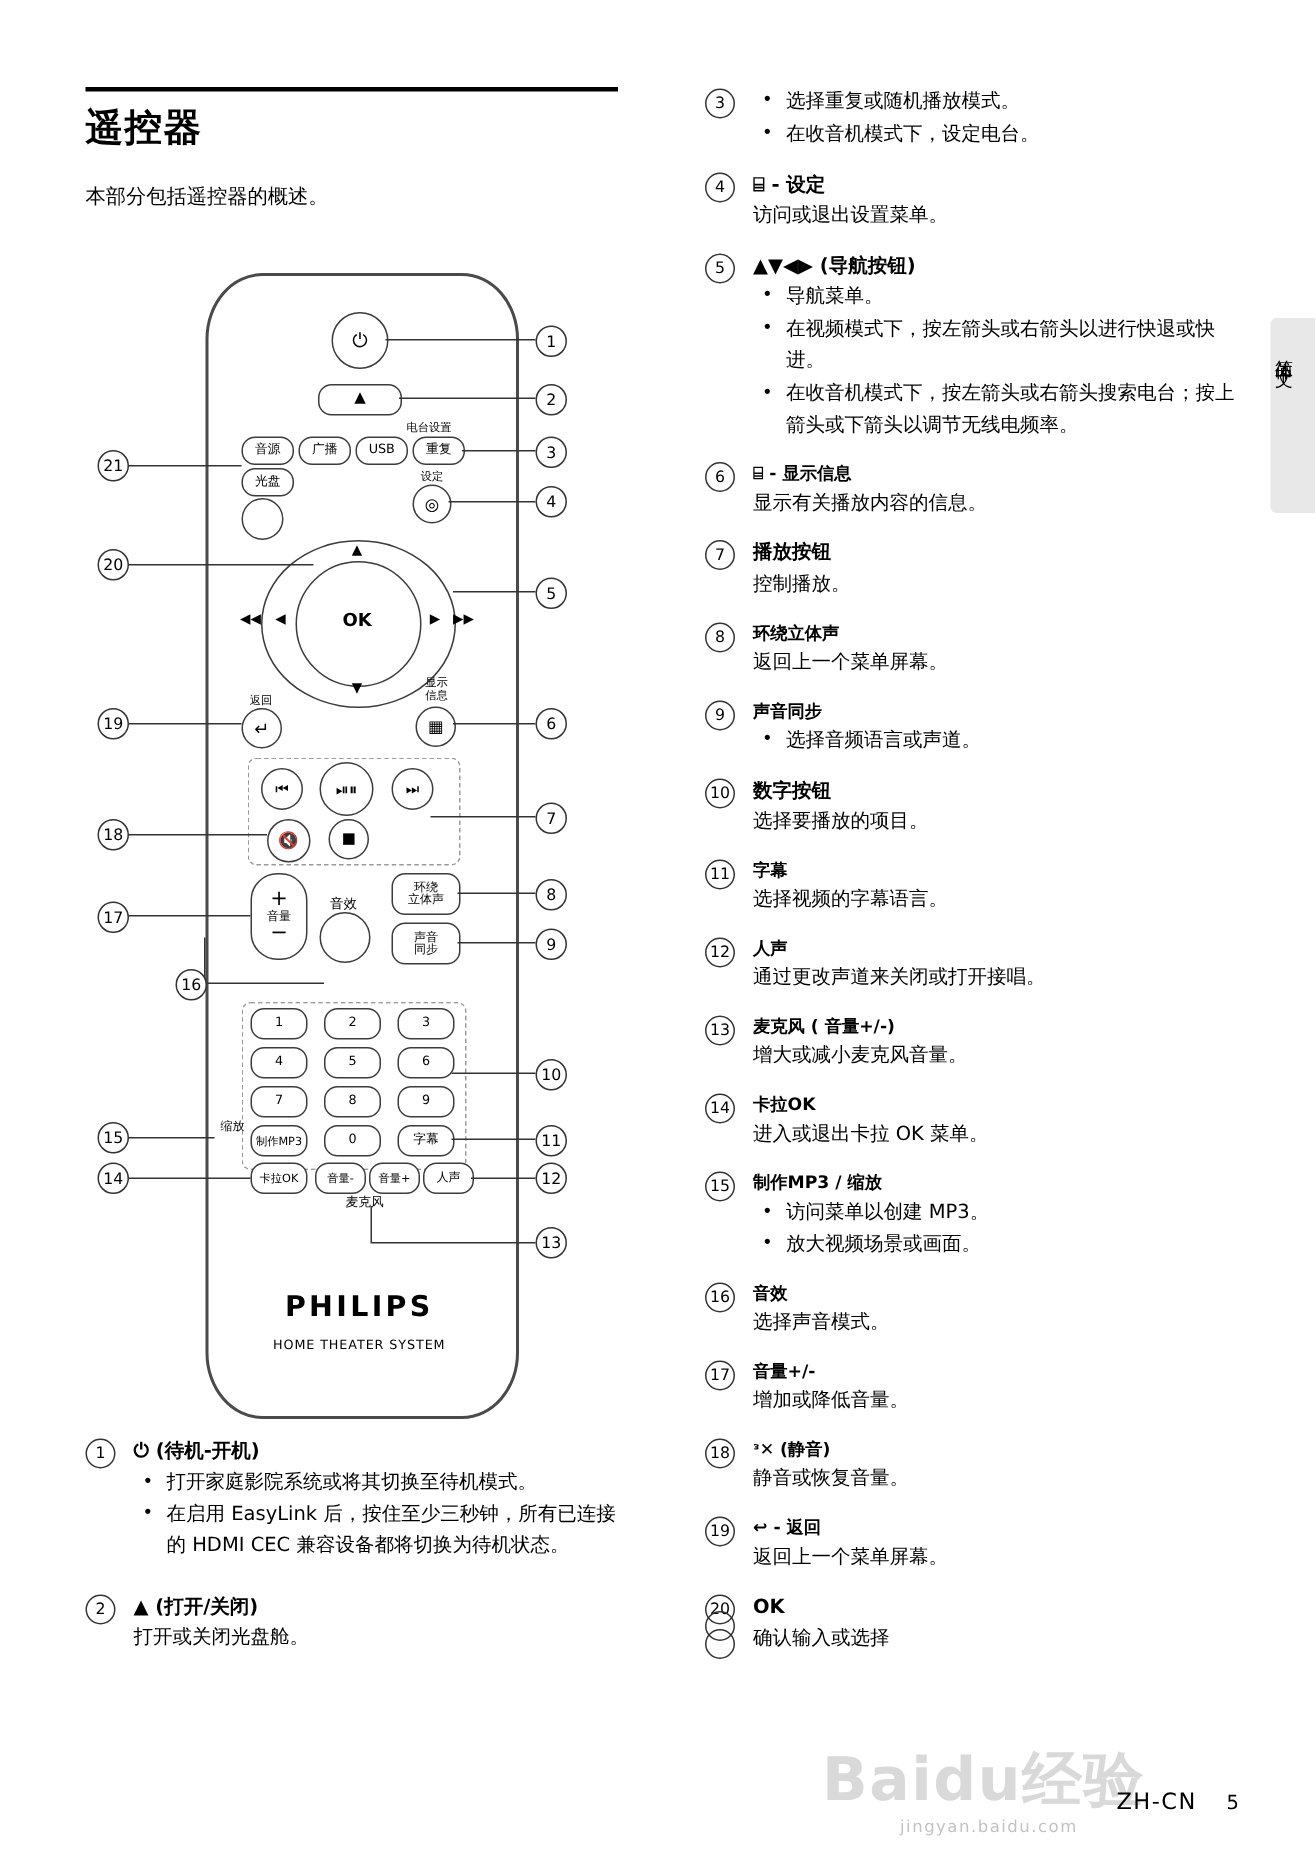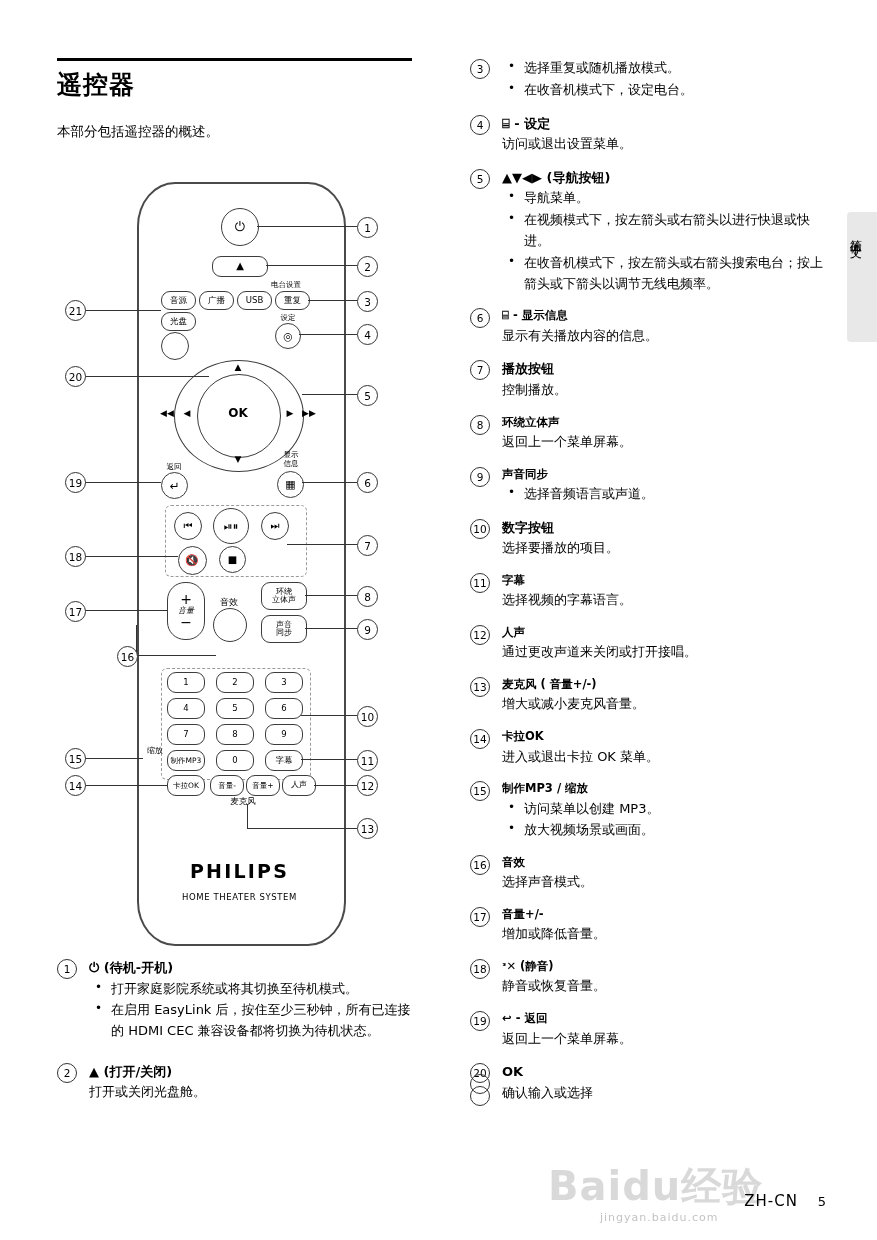--- a/index.html
+++ b/index.html
@@ -330,21 +330,21 @@
     <div class="btn-round" style="left:204px; top:334px; width:26px; height:26px; font-size:10px;">⏭</div>
     <div class="btn-round" style="left:121px; top:368px; width:27px; height:27px; font-size:11px;">🔇</div>
     <div class="btn-round" style="left:162px; top:368px; width:25px; height:25px; font-size:10px;">■</div>
     <div class="callout-num" style="left:300px; top:357px;">7</div>
     <div class="lead" style="left:230px; top:366px; width:70px;"></div>
     <div class="callout-num" style="left:8px; top:368px;">18</div>
     <div class="lead" style="left:27px; top:378px; width:94px;"></div>
 
     <div class="btn-outline" style="left:110px; top:404px; width:36px; height:56px; border-radius:18px; flex-direction:column;">
       <span style="font-size:14px;">+</span>
-      <span style="font-size:8px;font-style:italic;">音量</span>
+      <span style="font-size:8px;">音量</span>
       <span style="font-size:14px;">−</span>
     </div>
     <div class="tiny-label" style="left:155px; top:418px; width:34px; font-size:9px;">音效</div>
     <div class="btn-round" style="left:156px; top:430px; width:32px; height:32px;"></div>
     <div class="btn-outline" style="left:204px; top:404px; width:44px; height:26px; flex-direction:column; font-size:8px;">
       <span>环绕</span>
       <span>立体声</span>
     </div>
     <div class="btn-outline" style="left:204px; top:437px; width:44px; height:26px; flex-direction:column; font-size:8px;">
       <span>声音</span>

